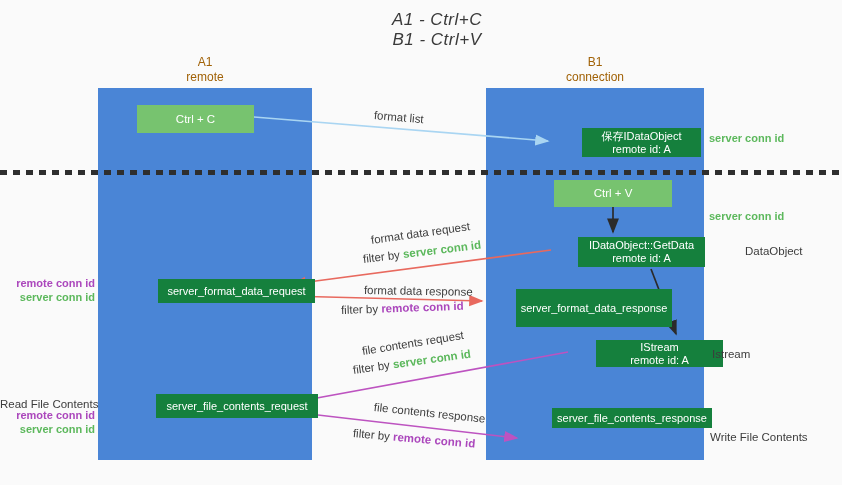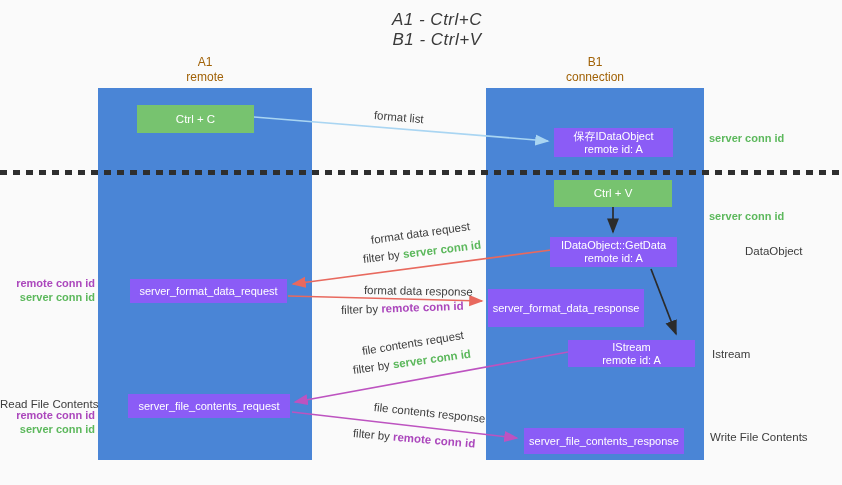--- a/index.html
+++ b/index.html
@@ -27,21 +27,21 @@
   .divider{
     left:0;top:170px;width:842px;height:5px;
     background:repeating-linear-gradient(90deg,#2e2e2e 0 7px,transparent 7px 13px);
   }
   .node{
     display:flex;flex-direction:column;justify-content:center;align-items:center;
     color:#fff;text-align:center;font-size:11px;line-height:13px;
     box-sizing:border-box;
   }
   .node-green{background:#77c36f;font-size:11.5px;}
-  .node-orange{background:#8b5cf6;}
+  .node-orange{background:#15803d;margin-left:28px;}
   .edge-label{
     font-size:11.5px;color:#3e3e3e;white-space:nowrap;transform-origin:left center;
   }
   .key-green{color:#5cb85c;font-weight:bold;}
   .key-purple{color:#ab47bc;font-weight:bold;}
   .ann{font-size:11.5px;white-space:nowrap;}
   .ann-green{color:#5cb85c;font-weight:bold;font-size:11px;}
   .ann-purple{color:#ab47bc;font-weight:bold;font-size:11px;}
   .left-col{left:0;width:95px;text-align:right;}
   svg.overlay{position:absolute;left:0;top:0;}
@@ -120,21 +120,21 @@
 
 <div class="abs node node-orange" style="left:568px;top:340px;width:127px;height:27px;">
   <div>IStream</div>
   <div>remote id: A</div>
 </div>
 
 <div class="abs node node-orange" style="left:128px;top:394px;width:162px;height:24px;">
   <div>server_file_contents_request</div>
 </div>
 
-<div class="abs node node-orange" style="left:524px;top:428px;width:160px;height:26px;">
+<div class="abs node node-orange" style="left:524px;top:408px;width:160px;height:20px;">
   <div>server_file_contents_response</div>
 </div>
 
 <div class="abs edge-label" style="left:374px;top:109px;transform:rotate(5deg);">format list</div>
 
 <div class="abs edge-label" style="left:371px;top:234px;transform:rotate(-8deg);">format data request</div>
 <div class="abs edge-label" style="left:363px;top:253px;transform:rotate(-7deg);">
   <span>filter by </span><span class="key-green">server conn id</span>
 </div>
 

